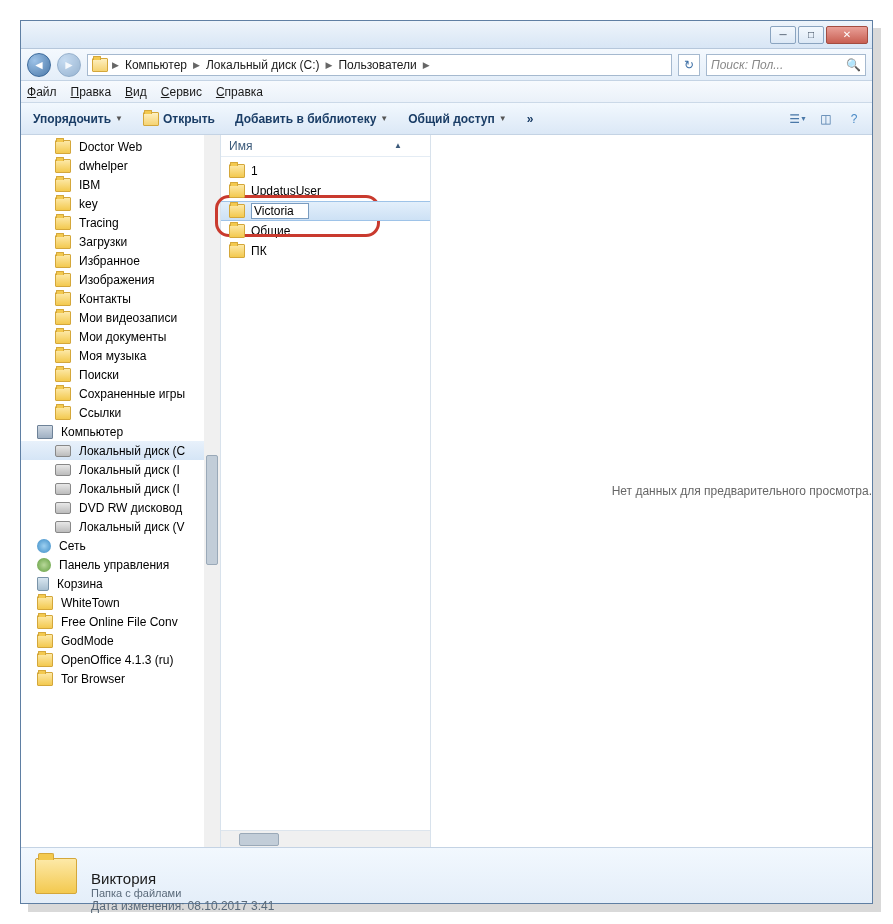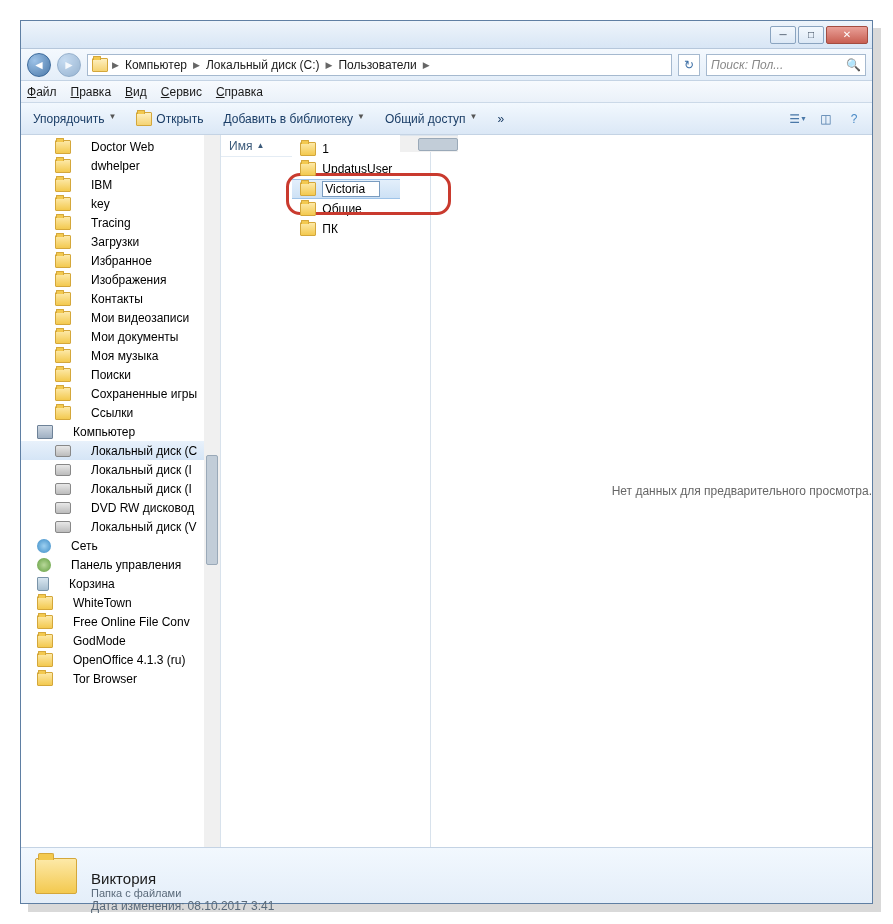--- a/index.html
+++ b/index.html
@@ -14,40 +14,40 @@
 .addr { flex: 1; height: 22px; background: #fff; border: 1px solid #a5b9cf; display: flex; align-items: center; padding: 0 4px; gap: 4px; }
 .addr .seg { color: #1a1a1a; cursor: pointer; padding: 0 2px; }
 .addr .ar { color: #666; font-size: 9px; }
 .refresh { width: 22px; height: 22px; border: 1px solid #a5b9cf; background: #fff; display: flex; align-items: center; justify-content: center; cursor: pointer; color: #3b6ea5; }
 .searchbox { width: 160px; height: 22px; border: 1px solid #a5b9cf; background: #fff; display: flex; align-items: center; padding: 0 4px; color: #888; font-style: italic; gap: 4px; }
 .searchbox .mag { margin-left: auto; color: #4a78a8; font-style: normal; }
 .menubar { height: 22px; background: linear-gradient(#f7fafe,#eaf1f9); display: flex; align-items: center; padding: 0 6px; gap: 14px; border-bottom: 1px solid #cbd9e8; }
 .menubar span { color: #1a1a1a; cursor: pointer; }
 .menubar span:first-letter { text-decoration: underline; }
 .toolbar { height: 32px; background: linear-gradient(#f2f8fe,#dbe8f6); display: flex; align-items: center; padding: 0 8px; gap: 12px; border-bottom: 1px solid #c4d3e4; }
-.tbtn { display: flex; gap: 4px; color: #1a3d66; cursor: pointer; padding: 2px 4px; }
+.tbtn { display: flex; align-items: center; gap: 4px; color: #1a3d66; cursor: pointer; padding: 2px 4px; font-weight: bold; }
 .tbtn .dd { font-size: 8px; color: #555; }
 .toolbar .right { margin-left: auto; display: flex; gap: 8px; align-items: center; }
 .iconbtn { width: 20px; height: 20px; display: flex; align-items: center; justify-content: center; cursor: pointer; color: #4a78a8; }
 .body { flex: 1; display: flex; overflow: hidden; }
 .tree { width: 200px; border-right: 1px solid #d8e2ec; overflow-y: auto; position: relative; padding: 2px 0; }
 .tree-scroll { position: absolute; right: 0; top: 0; bottom: 0; width: 16px; background: #f0f0f0; }
 .tree-scroll .thumb { position: absolute; left: 2px; right: 2px; top: 320px; height: 110px; background: #c2cdd8; border: 1px solid #9aa9b8; border-radius: 2px; }
-.titem { display: flex; align-items: center; height: 19px; padding-left: 18px; gap: 20px; cursor: pointer; white-space: nowrap; overflow: hidden; }
+.titem { display: flex; align-items: center; height: 19px; padding-left: 18px; gap: 8px; cursor: pointer; white-space: nowrap; overflow: hidden; }
 .titem.l2 { padding-left: 34px; }
 .titem.l1 { padding-left: 16px; }
 .titem.sel { background: linear-gradient(#e8f1fb,#d5e5f6); }
 .ficon { width: 16px; height: 14px; background: linear-gradient(#fde9a8,#f3c94f); border: 1px solid #d4a73a; border-radius: 1px; flex-shrink: 0; position: relative; }
 .ficon::before { content: ""; position: absolute; top: -3px; left: 0; width: 6px; height: 3px; background: #f3c94f; border: 1px solid #d4a73a; border-bottom: none; border-radius: 1px 1px 0 0; }
 .dicon { width: 16px; height: 12px; background: linear-gradient(#e8e8e8,#bcbcbc); border: 1px solid #888; border-radius: 2px; flex-shrink: 0; }
 .cicon { width: 16px; height: 14px; background: linear-gradient(#cfd8e2,#9fb0c3); border: 1px solid #6e8298; border-radius: 1px; flex-shrink: 0; }
 .nicon { width: 14px; height: 14px; border-radius: 50%; background: radial-gradient(circle, #9dd0f0, #3a8ac6); flex-shrink: 0; }
 .panicon { width: 14px; height: 14px; border-radius: 50%; background: radial-gradient(circle, #b8d89a, #5f9c3c); flex-shrink: 0; }
 .binicon { width: 12px; height: 14px; background: linear-gradient(#d8e6f0,#a8bfd0); border: 1px solid #7a94a9; border-radius: 1px 1px 2px 2px; flex-shrink: 0; }
-.list { width: 210px; border-right: 1px solid #d8e2ec; display: flex; }
+.list { width: 210px; border-right: 1px solid #d8e2ec; display: flex; flex-direction: column; }
 .list-head { height: 22px; display: flex; align-items: center; padding: 0 8px; color: #3b5a7a; border-bottom: 1px solid #e4ecf4; gap: 4px; }
 .list-head .ar { font-size: 8px; }
 .list-body { flex: 1; padding: 4px 0; position: relative; }
 .fitem { display: flex; align-items: center; height: 20px; padding: 0 8px; gap: 6px; cursor: pointer; }
 .fitem.sel { background: linear-gradient(#e3effb,#cde1f5); border: 1px solid #9ec3e8; border-left: none; border-right: none; }
 .fitem.rename { position: relative; }
 .rename-box { background: #fff; border: 1px solid #7a9cc0; padding: 0 2px; height: 16px; display: flex; align-items: center; }
 .rename-box input { border: none; outline: none; width: 52px; font-size: 12px; }
 .highlight-ring { position: absolute; border: 3px solid #c93a2e; border-radius: 14px; pointer-events: none; left: -6px; top: 38px; width: 165px; height: 42px; }
 .list-hscroll { height: 17px; background: #f0f0f0; border-top: 1px solid #dde5ed; display: flex; align-items: center; }

